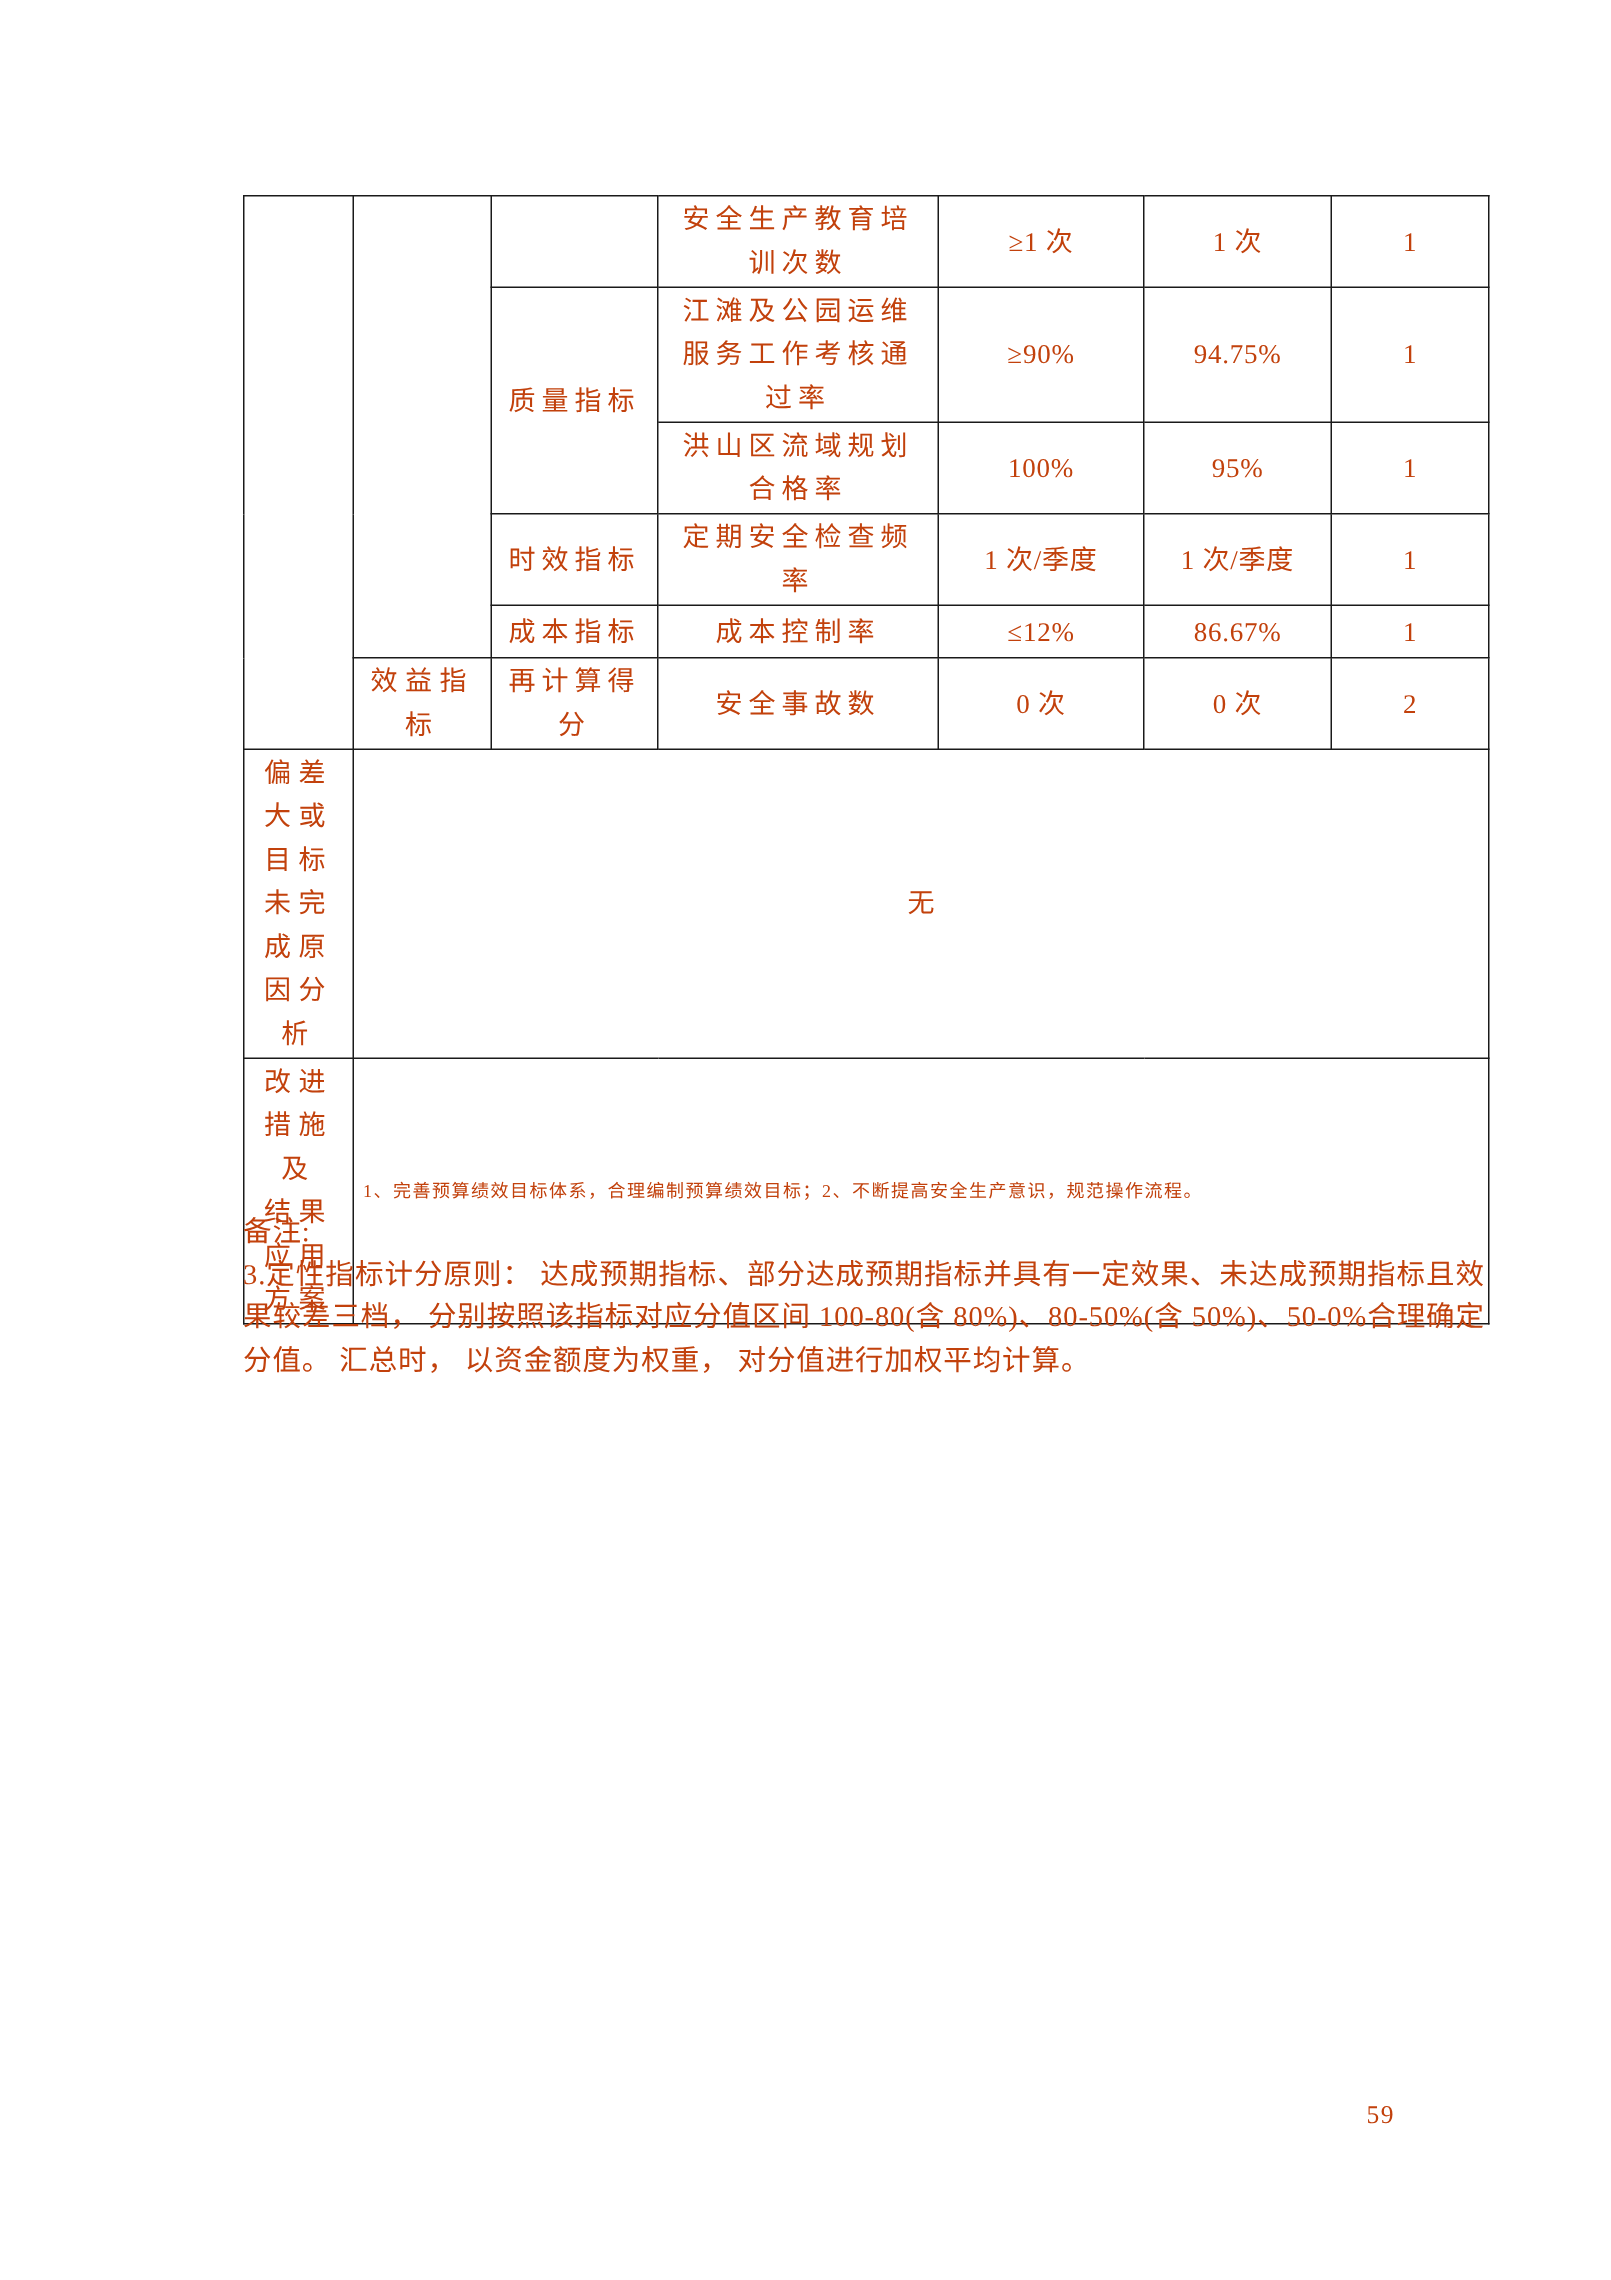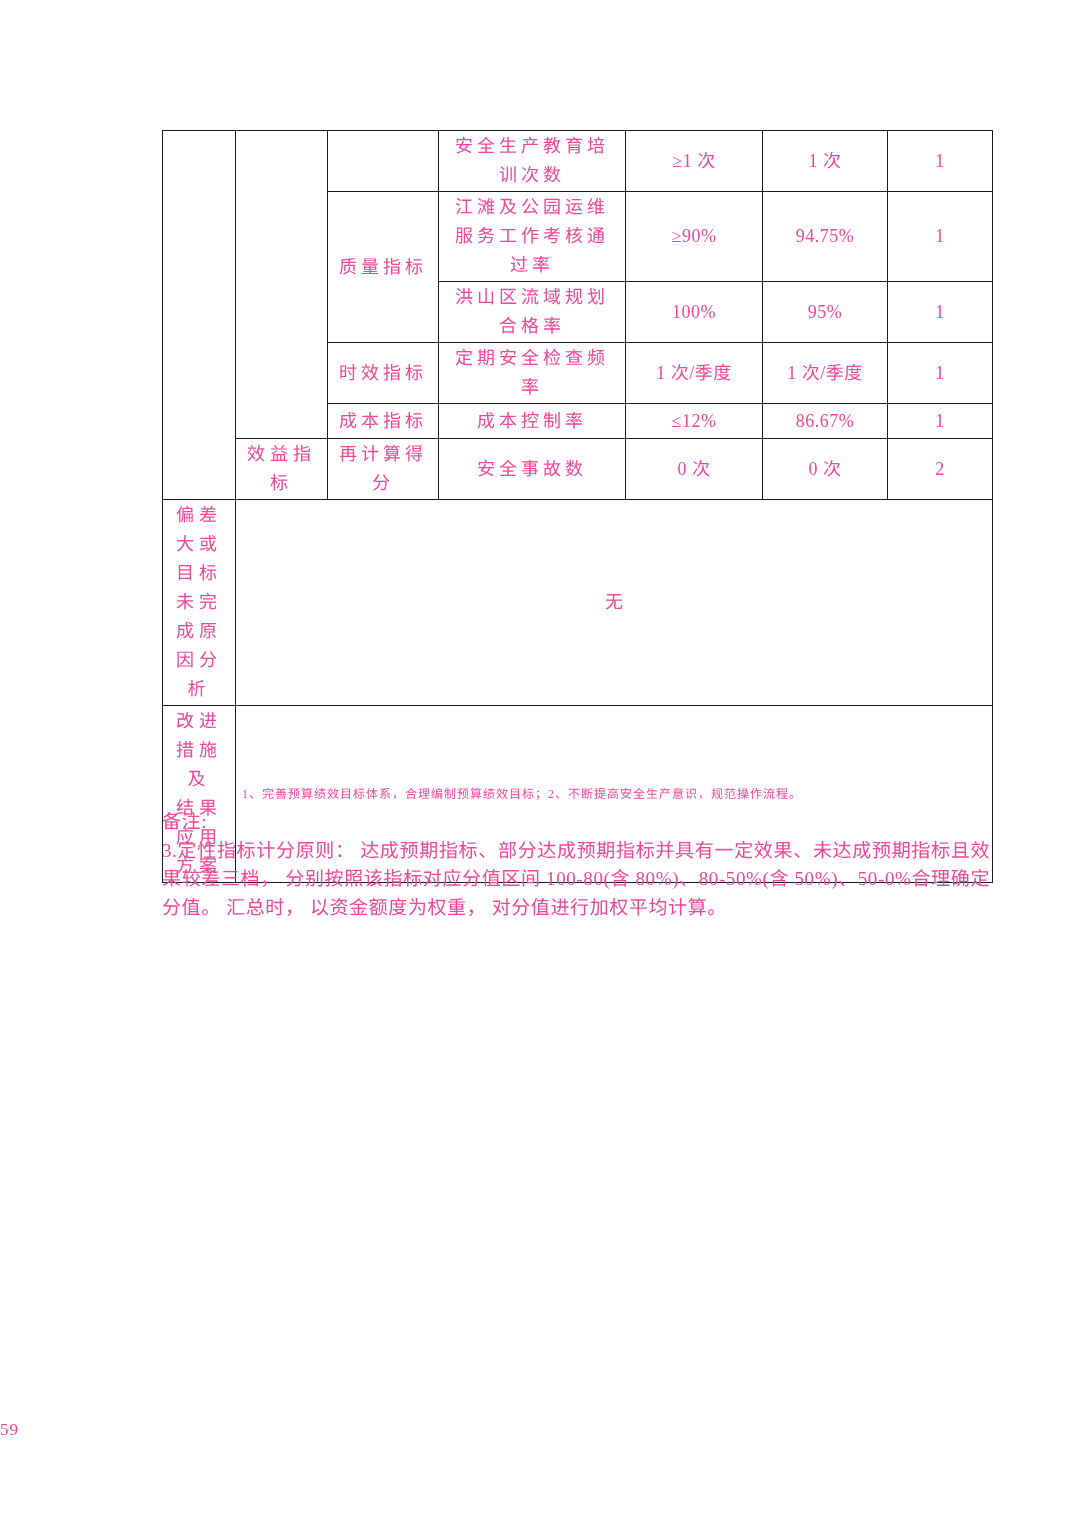--- a/index.html
+++ b/index.html
@@ -2,21 +2,21 @@
 <html lang="zh-CN"><head>
 <meta charset="utf-8">
 <style>
   html,body{margin:0;padding:0;background:#888;}
   .page{
     position:relative;
     width:1074px;height:1520px;
     margin:0 auto;
     background:#ffffff;
     font-family:"Liberation Serif","DejaVu Serif",serif;
-    color:#ec4899;
+    color:#c2410c;
   }
   table.perf{
     position:absolute;left:162px;top:130px;
     width:830px;
     border-collapse:collapse;
     table-layout:fixed;
   }
   table.perf td{
     border:1px solid #1a1a1a;
     text-align:center;
@@ -44,24 +44,23 @@
   }
   .notes{
     position:absolute;left:162px;top:808px;width:828px;
     font-size:19px;
     line-height:28.5px;
     letter-spacing:0.6px;
   }
   .notes p{margin:0;text-align:justify;}
   .page-number{
     position:absolute;left:0;top:1400px;width:930px;
-    text-align:left;
+    text-align:right;
     font-size:17px;
     letter-spacing:1px;
-    margin-top:20px;
   }
 </style>
 </head>
 <body>
 
 <div class="page">
 
   <table class="perf">
     <colgroup>
       <col style="width:73px">

